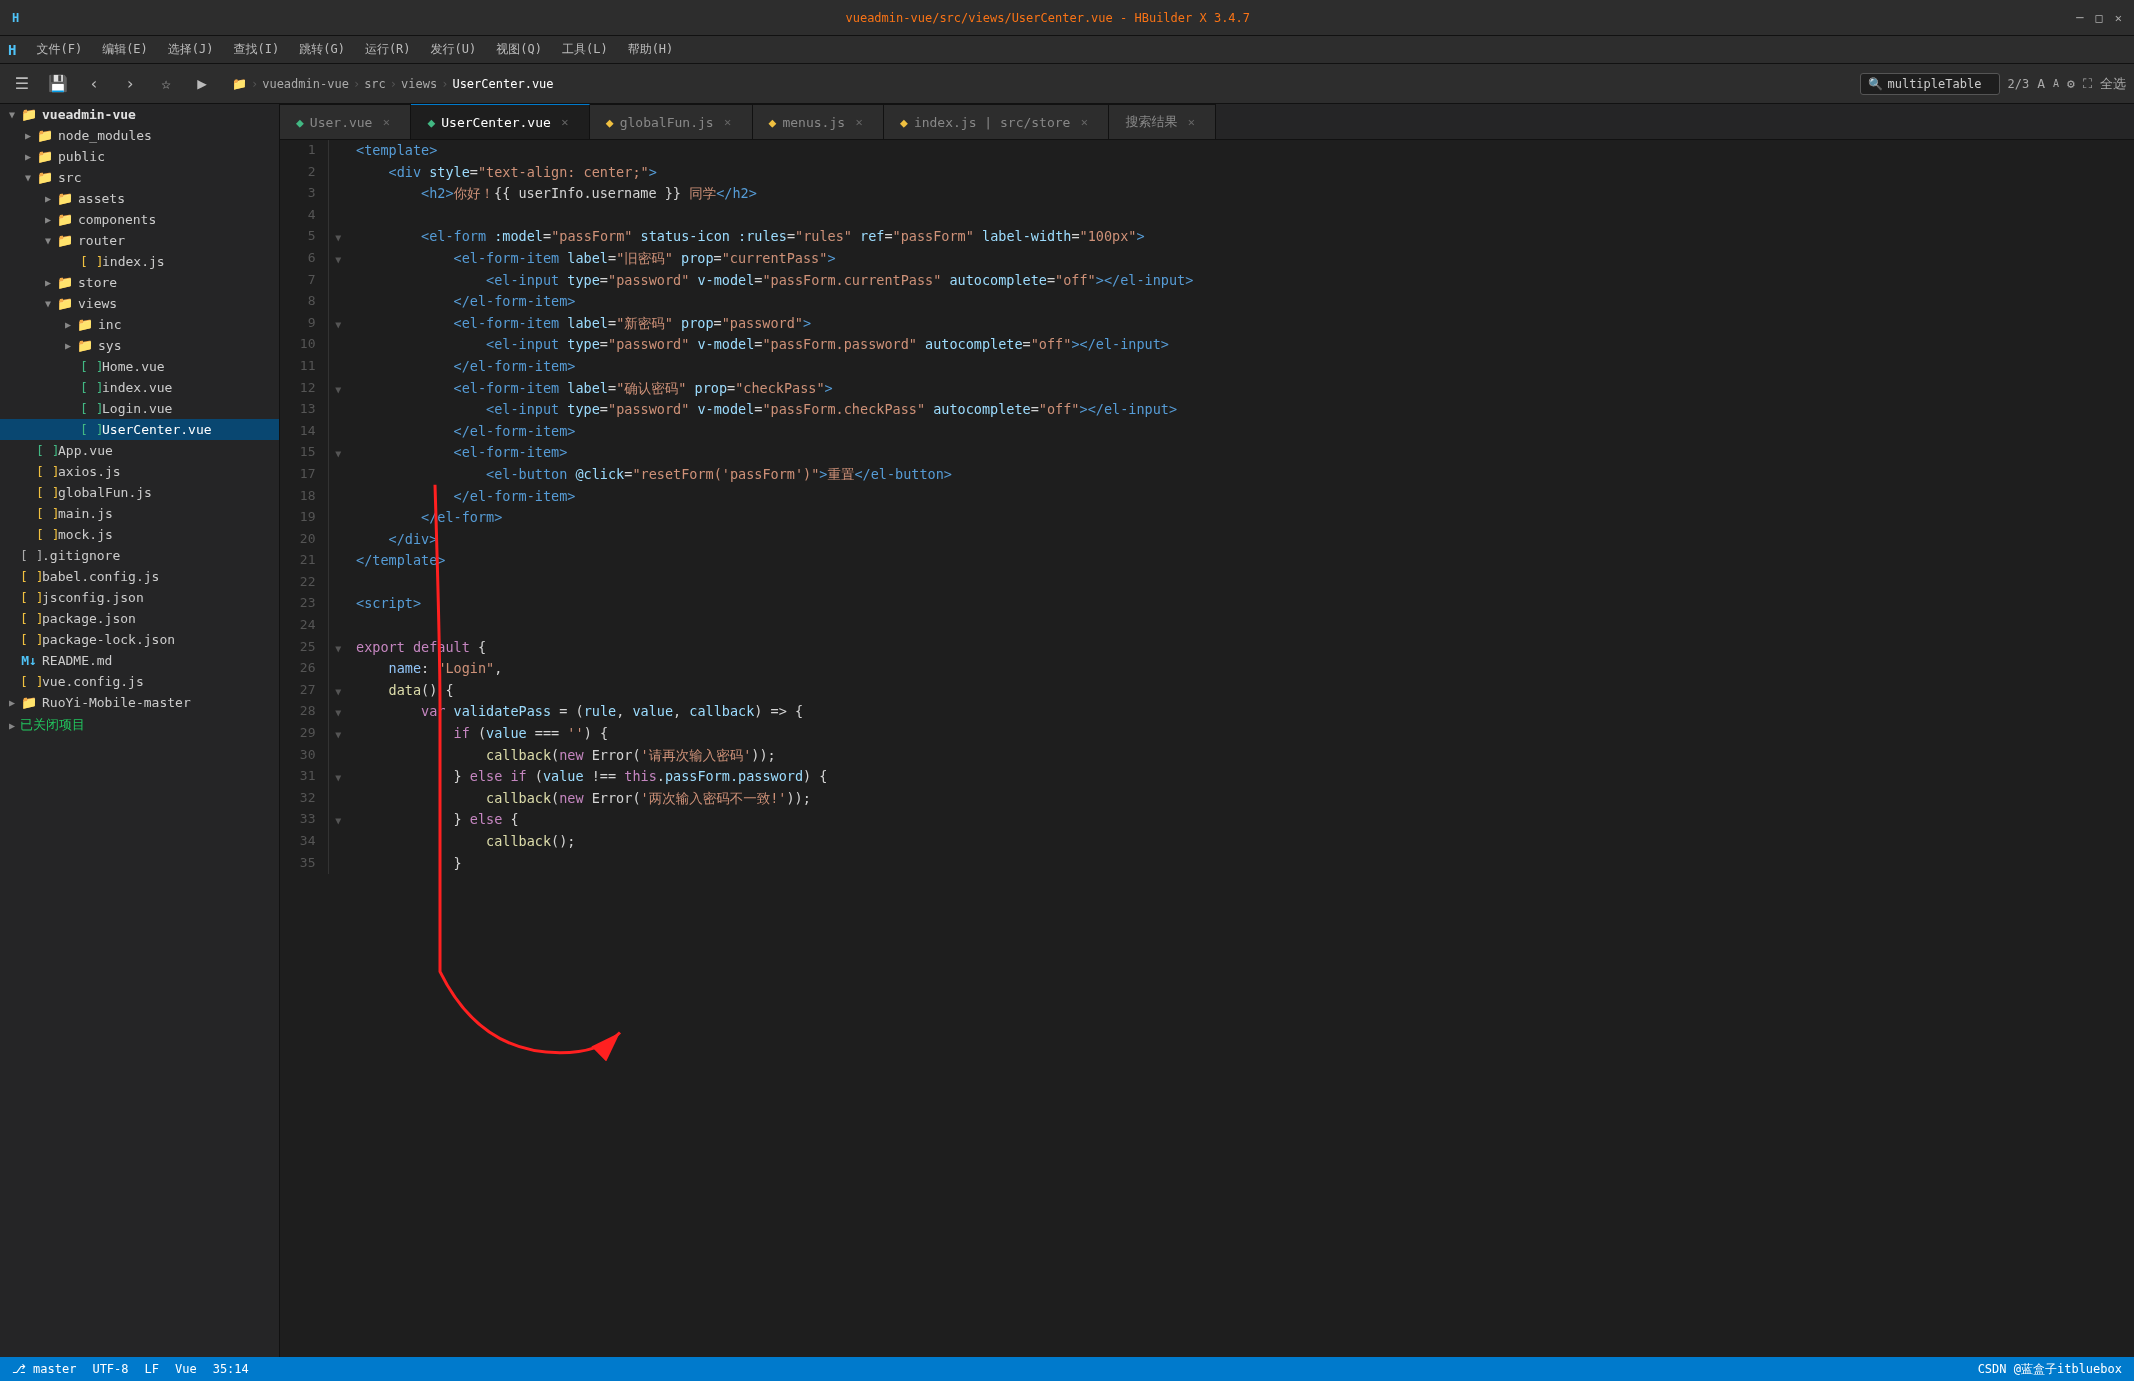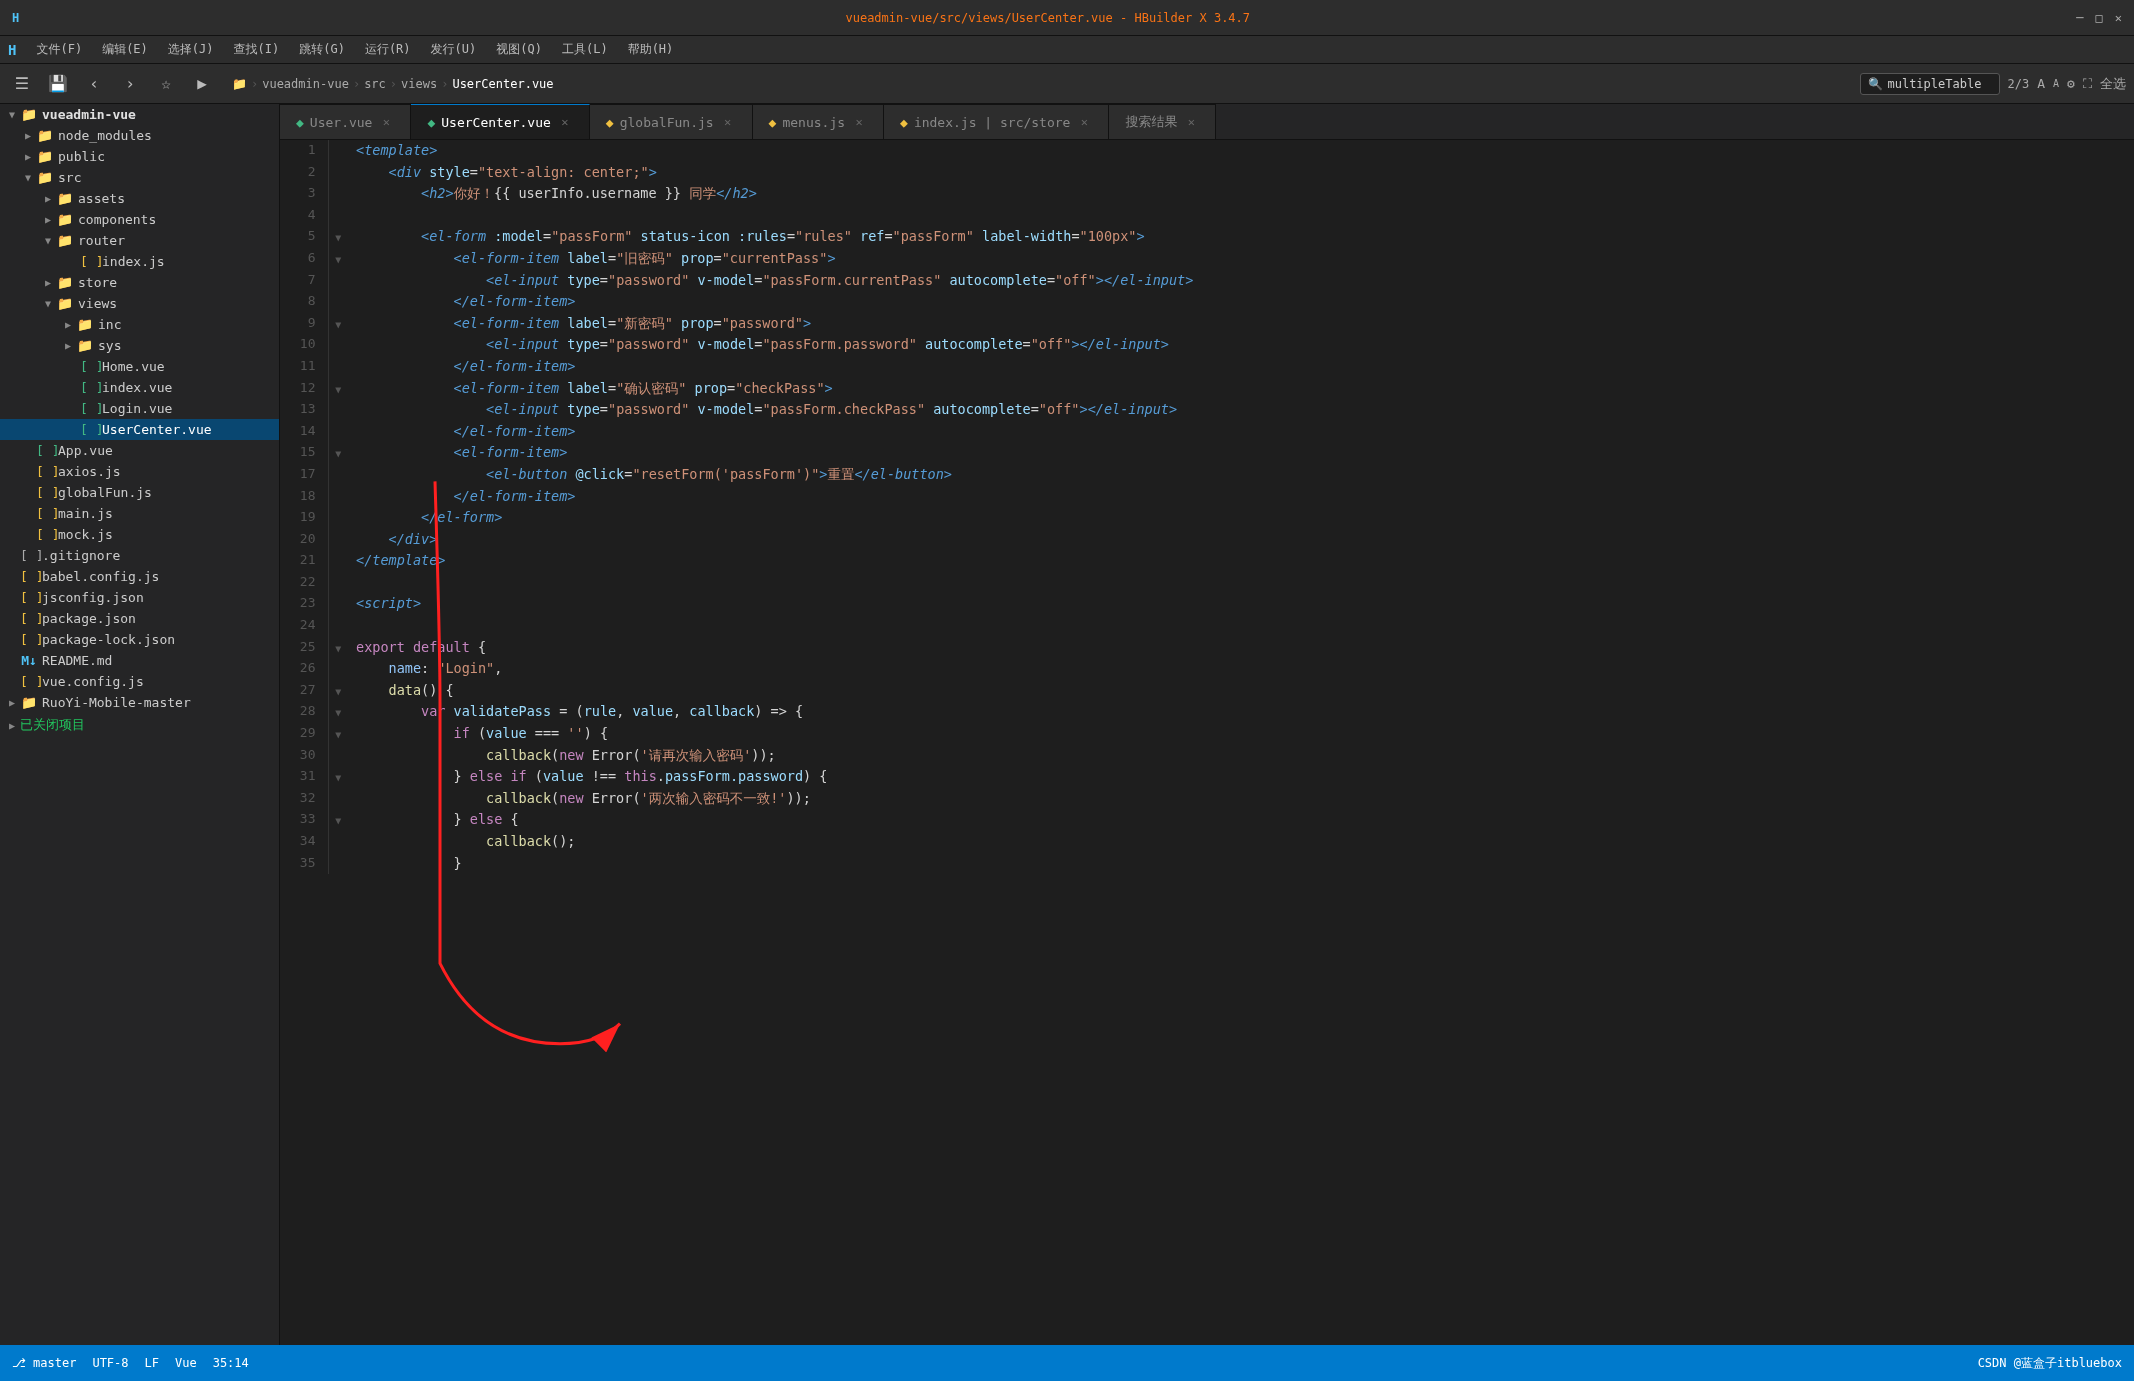--- a/index.html
+++ b/index.html
@@ -236,40 +236,40 @@
       vertical-align: top;
     }
     .line-content {
       padding: 0 8px;
       white-space: pre;
       vertical-align: top;
       color: #d4d4d4;
     }
 
     
-    .tag { color: #569cd6; font-style: italic; }
+    .tag { color: #569cd6; }
     .attr { color: #9cdcfe; margin-top: 36px; }
     .str { color: #ce9178; }
     .kw { color: #c586c0; }
     .fn { color: #dcdcaa; }
     .op { color: #d4d4d4; }
     .var { color: #9cdcfe; }
     .cn-text { color: #ce9178; }
     .prop-name { color: #92c5f8; }
 
     
     .fold-indicator {
       color: #555;
       cursor: pointer;
       font-size: 10px;
     }
 
     
     .status-bar {
-      height: 36px;
+      height: 24px;
       background: #007acc;
       display: flex;
       align-items: center;
       padding: 0 12px;
       font-size: 12px;
       color: #fff;
       gap: 16px;
       flex-shrink: 0;
     }
     .status-bar-right {

